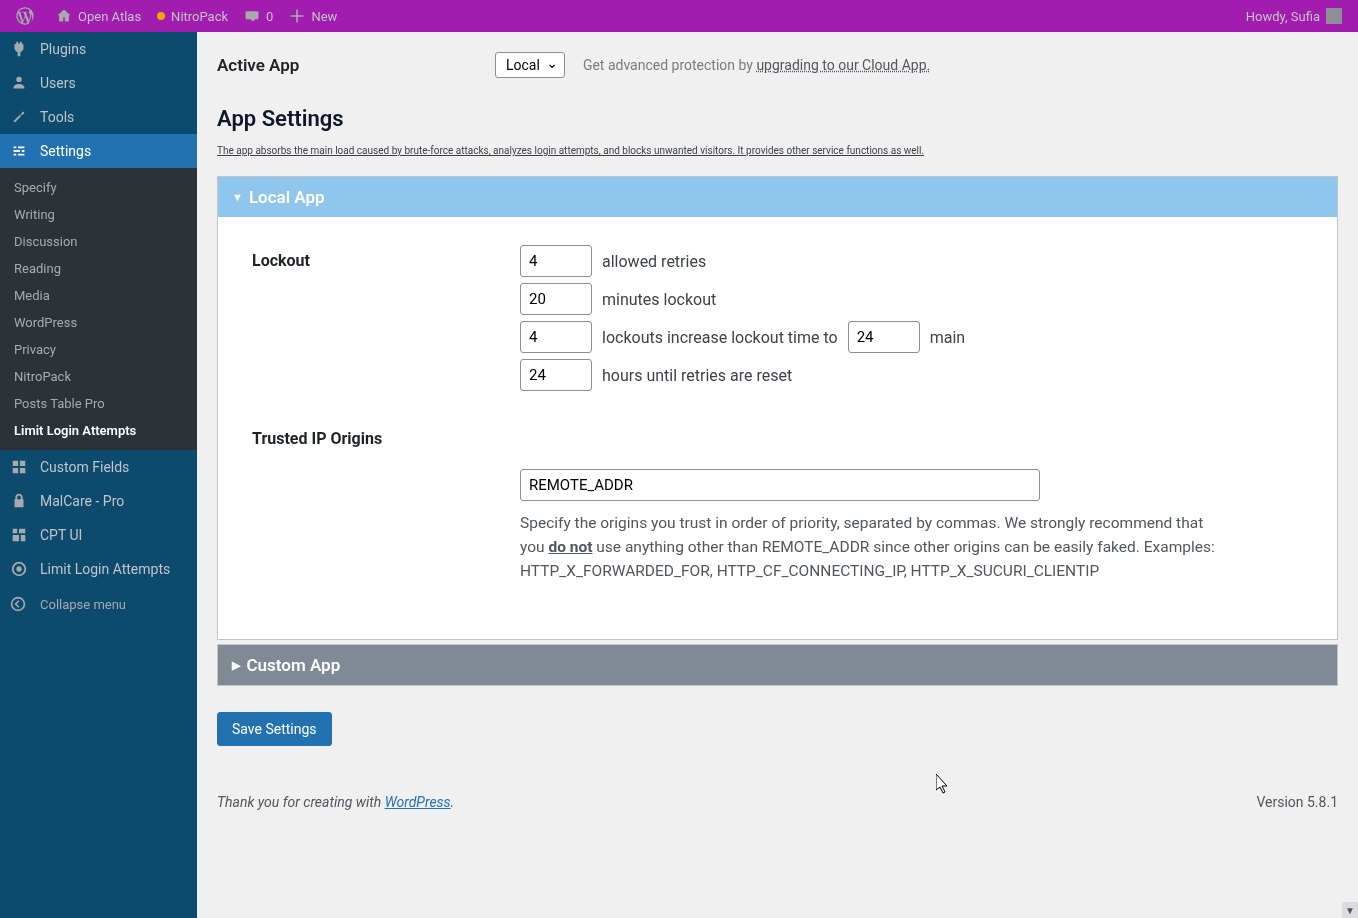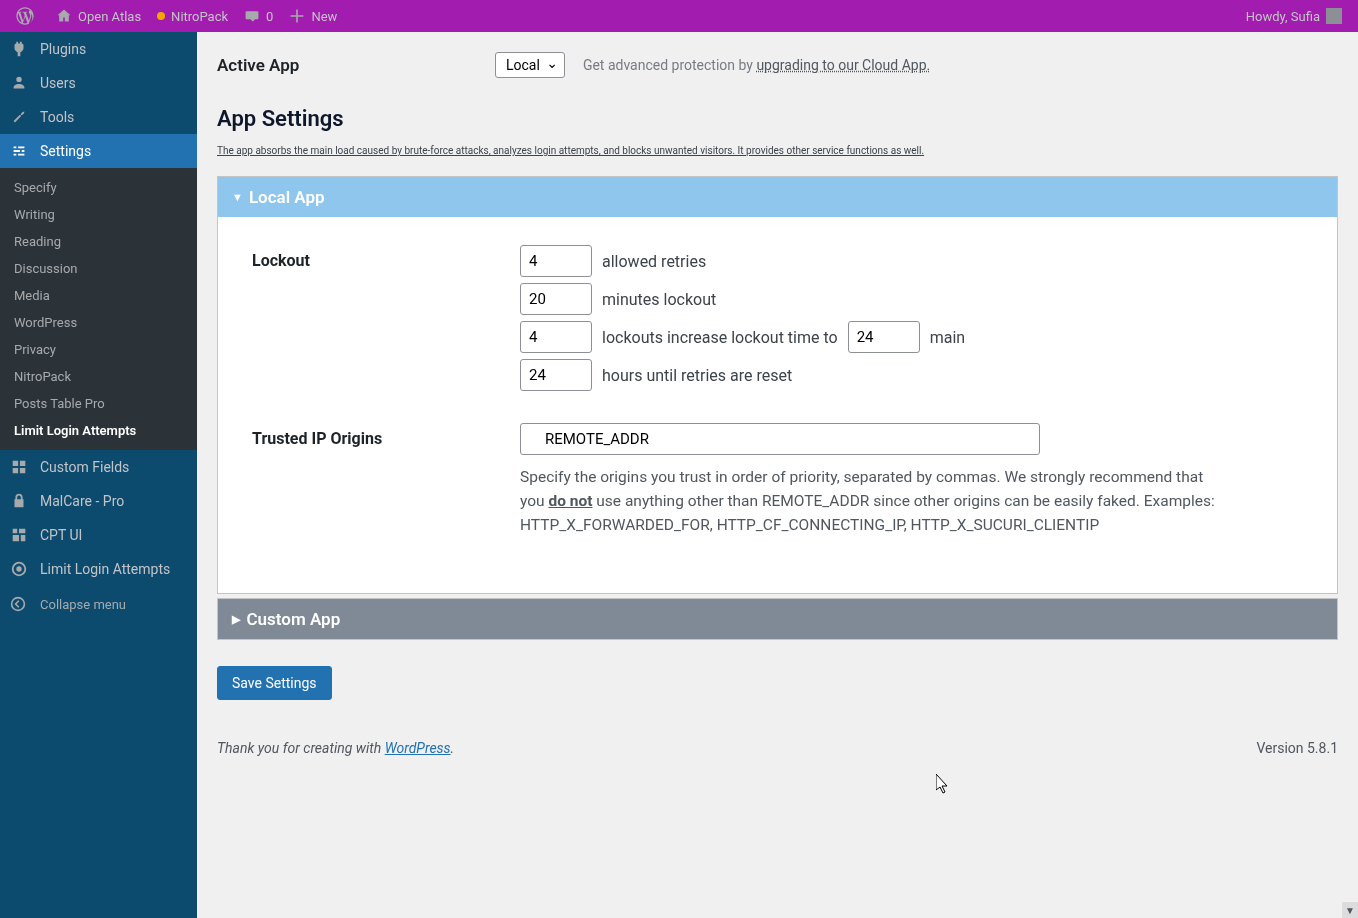--- a/index.html
+++ b/index.html
@@ -42,25 +42,25 @@
 .panel-head .tri { margin-right: 6px; font-size: 11px; }
 .panel-open .panel-head { background: #8fc6ed; color: #fff; }
 .panel-collapsed .panel-head { background: #7f8a96; color: #fff; }
 .panel-body { padding: 28px 34px 30px 34px; }
 
 .form-row { display: flex; align-items: flex-start; margin-bottom: 26px; }
 .form-row .flabel { width: 268px; font-weight: 700; font-size: 16px; color: #1d2327; padding-top: 6px; }
 .form-row .fcontrol { flex: 1; font-size: 16px; color: #3c434a; }
 .fline { display: flex; align-items: center; gap: 10px; margin-bottom: 6px; flex-wrap: wrap; }
 .numbox { width: 72px; height: 32px; border: 1px solid #8c8f94; border-radius: 3px; padding: 0 8px; font-size: 15px; }
-.textbox { width: 520px; height: 32px; border: 1px solid #8c8f94; border-radius: 3px; padding: 0 24px; font-size: 15px; }
+.textbox { width: 520px; height: 32px; border: 1px solid #8c8f94; border-radius: 3px; padding: 0 8px; font-size: 15px; margin-top: 46px; }
 .help { color: #50575e; font-size: 15.5px; line-height: 1.55; margin-top: 10px; max-width: 700px; }
 .help b { font-weight: 700; text-decoration: underline; }
 
-.save-btn { background: #2271b1; color: #fff; border: 1px solid #2271b1; border-radius: 3px; padding: 8px 14px; font-size: 14px; cursor: pointer; margin: 22px 0 26px; }
+.save-btn { background: #2271b1; color: #fff; border: 1px solid #2271b1; border-radius: 3px; padding: 8px 14px; font-size: 14px; cursor: pointer; margin: 22px 0 34px; }
 
 .footer { display: flex; justify-content: space-between; color: #50575e; font-size: 14px; padding: 14px 0 18px; border-top: 0; font-style: italic; }
 .footer a { color: #2271b1; text-decoration: underline; font-style: italic; }
 .footer .ver { font-style: normal; }
 
 
 .scroll-arrows { position: fixed; right: 0; top: 0; width: 16px; height: 16px; background: #dcdcde; color: #50575e; display: flex; align-items: center; justify-content: center; font-size: 10px; }
 .scroll-arrows.bottom { top: auto; bottom: 0; }
 
 
@@ -142,22 +142,22 @@
     <span class="micon">
         <svg width="18" height="18" viewBox="0 0 20 20" fill="#fff">
           <path d="M4 5h3v2H4zm5 0h7v2H9zM4 9h7v2H4zm9 0h3v2h-3zM4 13h3v2H4zm5 0h7v2H9z"></path>
         </svg>
       </span>
     <span>Settings</span>
   </div>
   <div class="submenu">
     <div class="sub-item">Specify</div>
     <div class="sub-item">Writing</div>
+    <div class="sub-item">Discussion</div>
     <div class="sub-item">Reading</div>
-    <div class="sub-item">Discussion</div>
     <div class="sub-item">Media</div>
     <div class="sub-item">WordPress</div>
     <div class="sub-item">Privacy</div>
     <div class="sub-item">NitroPack</div>
     <div class="sub-item">Posts Table Pro</div>
     <div class="sub-item current">Limit Login Attempts</div>
   </div>
   <div class="menu-item">
     <span class="micon">
         <svg width="18" height="18" viewBox="0 0 20 20" fill="#a7aaad">

